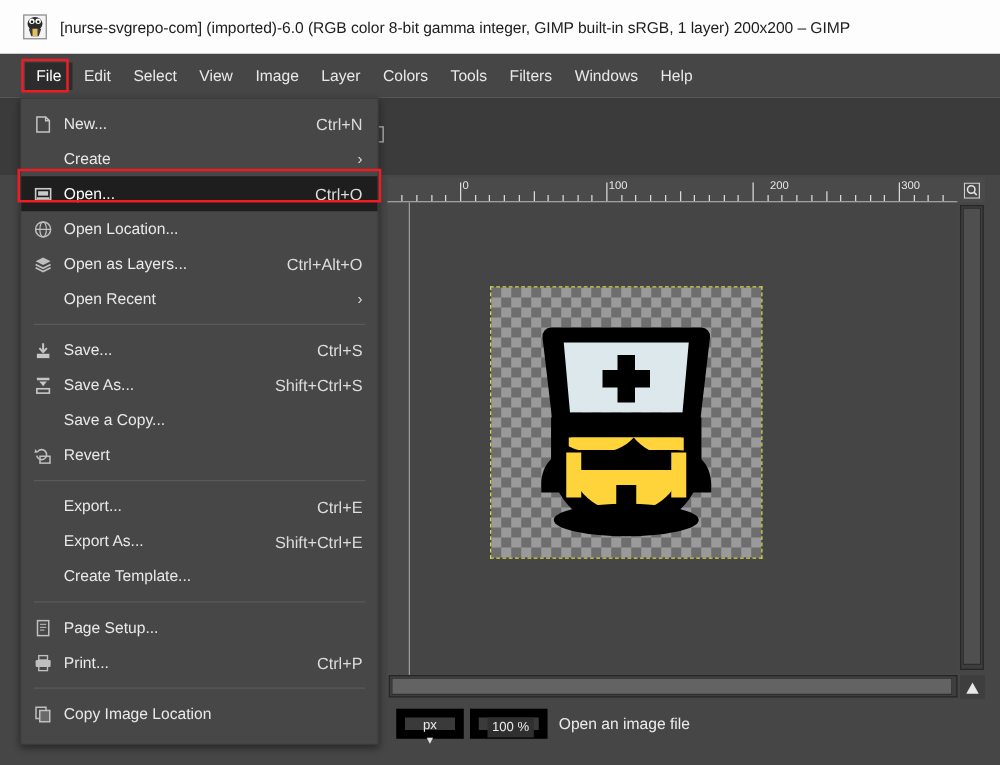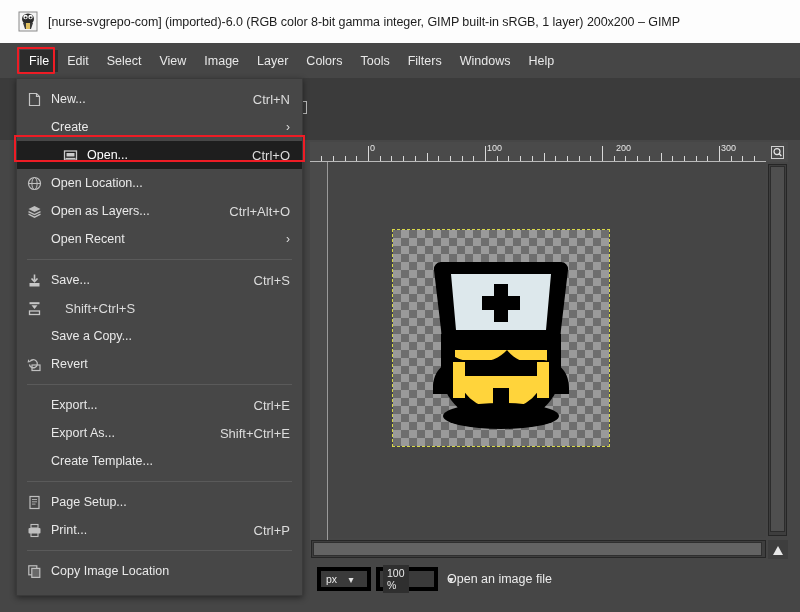--- a/index.html
+++ b/index.html
@@ -160,22 +160,23 @@
   .statusbar {
     position: absolute; left: 311px; top: 562px;
     width: 477px; height: 34px;
     background: #464646;
     display: flex; align-items: center;
     padding-left: 6px;
   }
   .unit-box, .zoom-box {
     display: flex; align-items: center;
     background: #3a3a3a;
-    border: 4px solid #000000;
+    border: 7px solid #000000;
     height: 24px;
+    flex-direction: column;
   }
   .unit-box { width: 54px; }
   .zoom-box { width: 62px; margin-left: 5px; gap: 40px; }
   .unit-lbl, .zoom-lbl {
     font-size: 10.5px; color: #eaeaea;
     padding: 0 5px;
   }
   .zoom-lbl { background: #2f2f2f; padding: 2px 4px; margin-left: 3px; }
   .chev {
     width: 18px; display:flex; align-items:center; justify-content:center;
@@ -199,21 +200,21 @@
   }
   .item {
     position: relative;
     display: flex; align-items: center;
     height: 28px;
     padding: 0 12px 0 0;
     color: #e9e9e9;
     font-size: 12.5px;
     white-space: nowrap;
   }
-  .item.hl { background: #1e1e1e; color: #ffffff; padding-left: 36px; }
+  .item.hl { background: #1e1e1e; color: #ffffff; }
   .ico {
     width: 34px; flex: 0 0 34px;
     display: flex; align-items: center; justify-content: center;
     opacity: 0.88;
   }
   .lbl { flex: 1 1 auto; }
   .accel { color: #dcdcdc; font-size: 13px; margin-left: 14px; }
   .arrow { color: #dcdcdc; font-size: 12px; margin-left: 14px; }
   .sep {
     height: 1px; background: #5a5a5a;
@@ -446,20 +447,21 @@
         <span class="accel">Ctrl+S</span>
       </div>
       <div class="item">
         <span class="ico">
           <svg width="15" height="15" viewBox="0 0 15 15">
             <rect x="2.5" y="1.2" width="10" height="2" fill="#d8d8d8"></rect>
             <path d="M4.5 4.2 L7.5 8 L10.5 4.2 Z" fill="#d8d8d8"></path>
             <rect x="2.5" y="10" width="10" height="3.5" fill="none" stroke="#d8d8d8" stroke-width="1.3"></rect>
           </svg>
         </span>
+        <span class="lbl">Save As...</span>
         <span class="accel">Shift+Ctrl+S</span>
       </div>
       <div class="item">
         <span class="ico"></span>
         <span class="lbl">Save a Copy...</span>
       </div>
       <div class="item">
         <span class="ico">
           <svg width="15" height="15" viewBox="0 0 15 15">
             <path d="M3 4.5 a4 4 0 1 1 -0.6 3" fill="none" stroke="#d0d0d0" stroke-width="1.3"></path>

